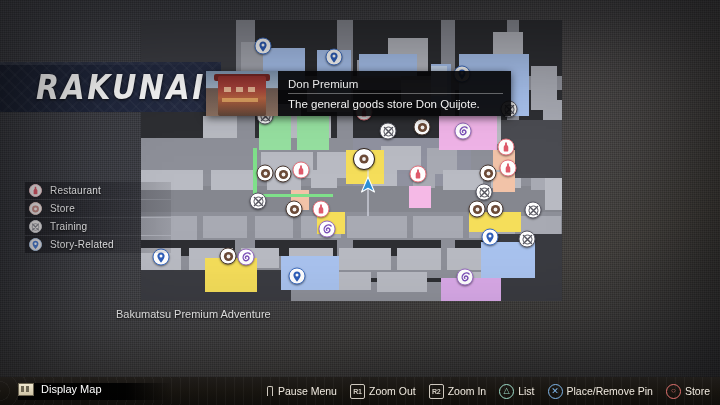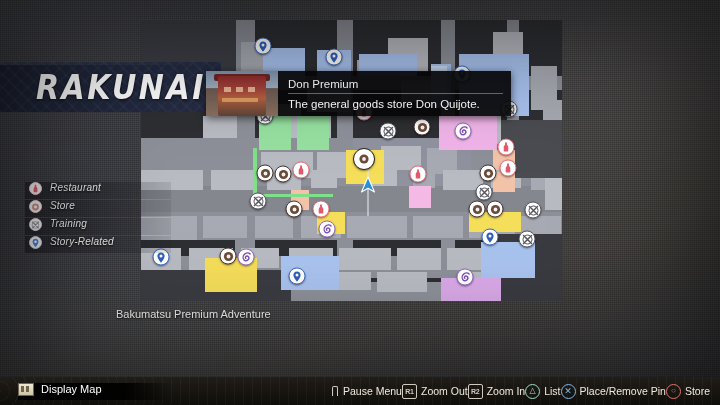--- a/index.html
+++ b/index.html
@@ -47,21 +47,21 @@
     position:relative;color:#fff;font-size:30px;letter-spacing:2.5px;
     margin-left:36px;font-weight:bold;font-style:italic;
     font-family:"DejaVu Sans", sans-serif;
     text-shadow:0 1px 3px rgba(0,0,0,.8);
     transform:scaleY(1.12);
   }
 
   
   #legend{position:absolute;left:29px;top:182px;width:142px;}
   .legend-row{
-    display:flex;height:17px;margin-bottom:1px;position:relative;font-style:italic;
+    display:flex;align-items:center;height:17px;margin-bottom:1px;position:relative;
   }
   .legend-row .lrbg{
     position:absolute;left:-4px;top:0;right:0;height:100%;
     background:linear-gradient(90deg,rgba(20,20,26,.55),rgba(20,20,26,.10));
   }
   .legend-label{
     position:relative;color:#e8e8ea;font-size:10px;margin-left:8px;letter-spacing:.2px;
     text-shadow:0 1px 2px rgba(0,0,0,.9);
   }
 
@@ -119,21 +119,21 @@
   }
   #display-map{
     position:relative;margin-left:18px;display:flex;align-items:flex-start;
     height:17px;padding-right:70px;
     background:linear-gradient(90deg,rgba(0,0,0,.95) 0%, rgba(0,0,0,.92) 70%, rgba(0,0,0,0) 100%);
   }
   #dm-icon{width:14px;height:11px;flex:none;position:relative;
     background:linear-gradient(180deg,#efe7cf,#cdc3a6);border:1px solid #6c6552;}
   #dm-icon i{position:absolute;background:#6c6552;}
   #dm-label{color:#fff;font-size:11px;margin-left:7px;white-space:nowrap;}
-  #controls{position:absolute;right:10px;display:flex;align-items:center;}
+  #controls{position:absolute;right:10px;display:flex;align-items:center;gap:13px;}
   .ctl{display:flex;align-items:center;gap:4px;}
   .ctl-label{color:#efe9df;font-size:10.5px;white-space:nowrap;}
   .btnglyph{
     width:13px;height:13px;border-radius:50%;border:1.4px solid #cfc9bf;flex:none;
     display:flex;align-items:center;justify-content:center;color:#cfc9bf;font-size:8px;line-height:1;
   }
   .btnglyph.sq{border-radius:2px;font-size:7px;font-weight:bold;letter-spacing:-.3px;}
   .btnglyph.tri{border-color:#9ddcc8;color:#9ddcc8;}
   .btnglyph.cross{border-color:#7fb6e8;color:#7fb6e8;font-size:9px;}
   .btnglyph.circ{border-color:#e2726f;color:#e2726f;}

